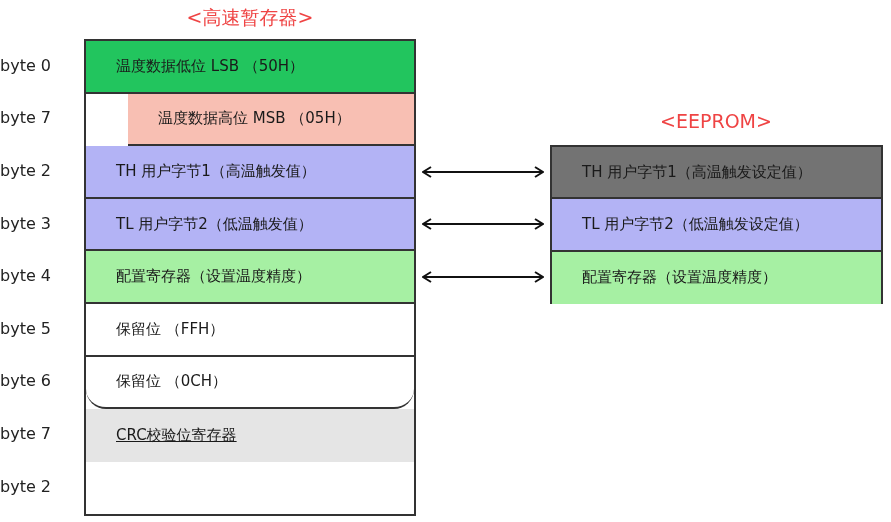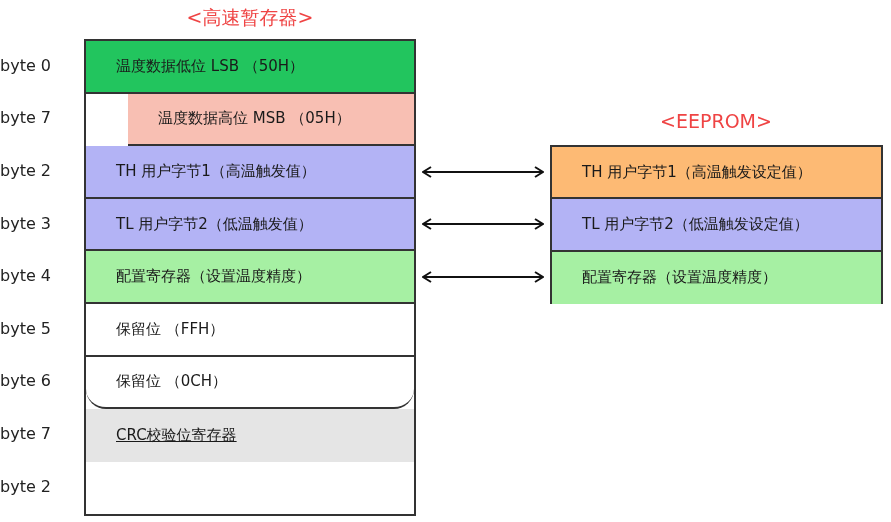--- a/index.html
+++ b/index.html
@@ -55,16 +55,16 @@
     <marker id="ah" markerWidth="10" markerHeight="12" refX="9" refY="6" orient="auto-start-reverse" markerUnits="userSpaceOnUse">
       <path d="M1,1 L9,6 L1,11" fill="none" stroke="#111" stroke-width="2"></path>
     </marker>
   </defs>
   <line x1="7" y1="27" x2="127" y2="27" stroke="#111" stroke-width="2" marker-start="url(#ah)" marker-end="url(#ah)"></line>
   <line x1="7" y1="79" x2="127" y2="79" stroke="#111" stroke-width="2" marker-start="url(#ah)" marker-end="url(#ah)"></line>
   <line x1="7" y1="132" x2="127" y2="132" stroke="#111" stroke-width="2" marker-start="url(#ah)" marker-end="url(#ah)"></line>
 </svg>
 
 <div class="table" id="eeprom">
-  <div class="row" style="background: #fdba74;">TH 用户字节1（高温触发设定值）</div>
+  <div class="row" style="background: #737373;">TH 用户字节1（高温触发设定值）</div>
   <div class="row" style="background: rgb(179, 179, 245);">TL 用户字节2（低温触发设定值）</div>
   <div class="row" style="background: rgb(166, 240, 163);">配置寄存器（设置温度精度）</div>
 </div>
 
 </body></html>

